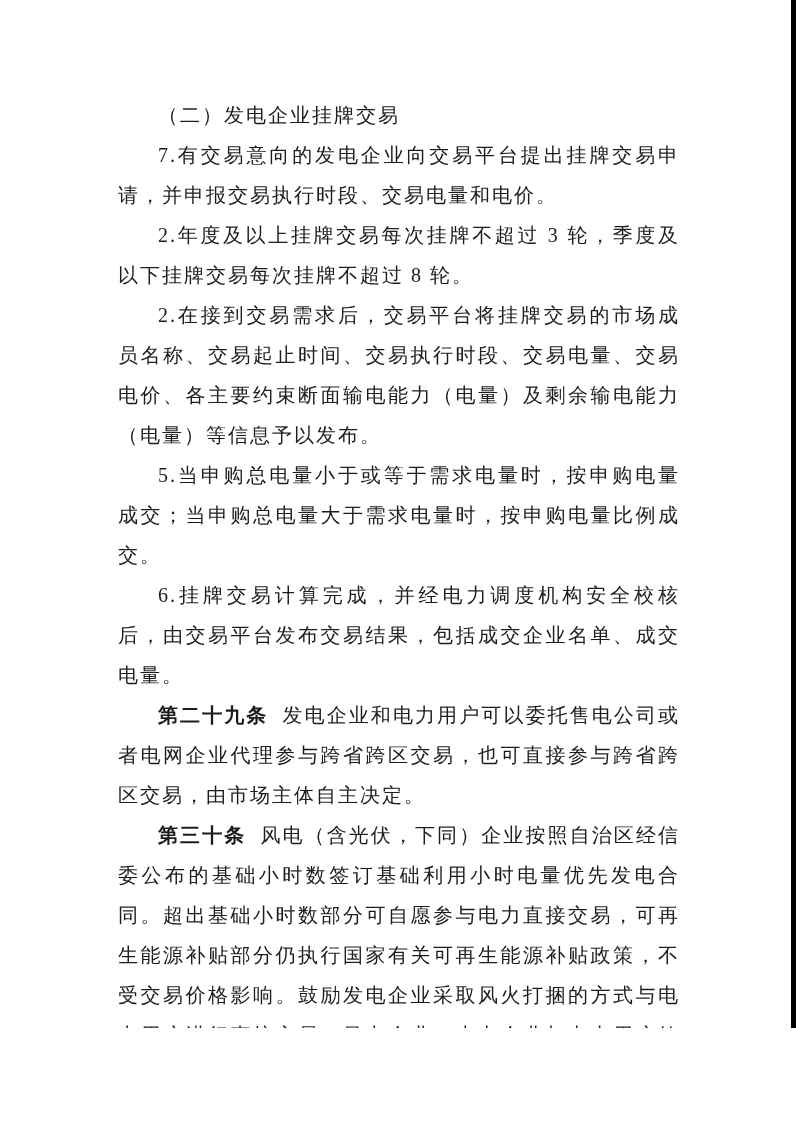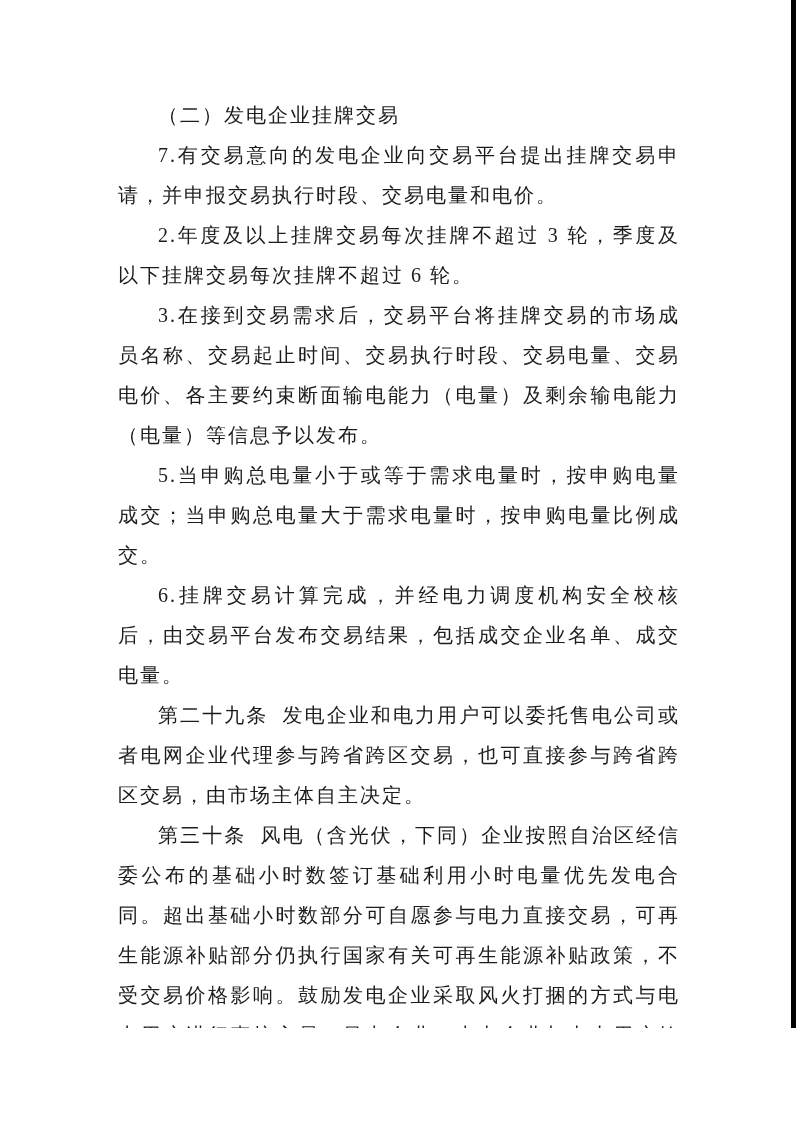--- a/index.html
+++ b/index.html
@@ -34,21 +34,21 @@
   .para {
     margin: 0;
     font-size: 20px;
     line-height: 40px;
     letter-spacing: 2px;
     text-align: justify;
     text-indent: 2em;
     word-break: break-all;
   }
   .article-label {
-    font-weight: normal;
+    font-weight: bold;
     margin-right: 0.7em;
   }
   .page-number {
     position: absolute;
     top: 1040px;
     left: 0;
     width: 791px;
     text-align: left;
     font-size: 15px;
     color: #2a2a2a;
@@ -59,23 +59,23 @@
 <body>
 
 <div class="page">
 
   <div class="content">
 
     <p class="para">（二）发电企业挂牌交易</p>
 
     <p class="para">7.有交易意向的发电企业向交易平台提出挂牌交易申请，并申报交易执行时段、交易电量和电价。</p>
 
-    <p class="para">2.年度及以上挂牌交易每次挂牌不超过 3 轮，季度及以下挂牌交易每次挂牌不超过 6 轮。</p>
+    <p class="para">2.年度及以上挂牌交易每次挂牌不超过 3 轮，季度及以下挂牌交易每次挂牌不超过 8 轮。</p>
 
-    <p class="para">3.在接到交易需求后，交易平台将挂牌交易的市场成员名称、交易起止时间、交易执行时段、交易电量、交易电价、各主要约束断面输电能力（电量）及剩余输电能力（电量）等信息予以发布。</p>
+    <p class="para">2.在接到交易需求后，交易平台将挂牌交易的市场成员名称、交易起止时间、交易执行时段、交易电量、交易电价、各主要约束断面输电能力（电量）及剩余输电能力（电量）等信息予以发布。</p>
 
 
     <p class="para">5.当申购总电量小于或等于需求电量时，按申购电量成交；当申购总电量大于需求电量时，按申购电量比例成交。</p>
 
     <p class="para">6.挂牌交易计算完成，并经电力调度机构安全校核后，由交易平台发布交易结果，包括成交企业名单、成交电量。</p>
 
     <p class="para">
       <span class="article-label">第二十九条</span><span>发电企业和电力用户可以委托售电公司或者电网企业代理参与跨省跨区交易，也可直接参与跨省跨区交易，由市场主体自主决定。</span>
     </p>
 

